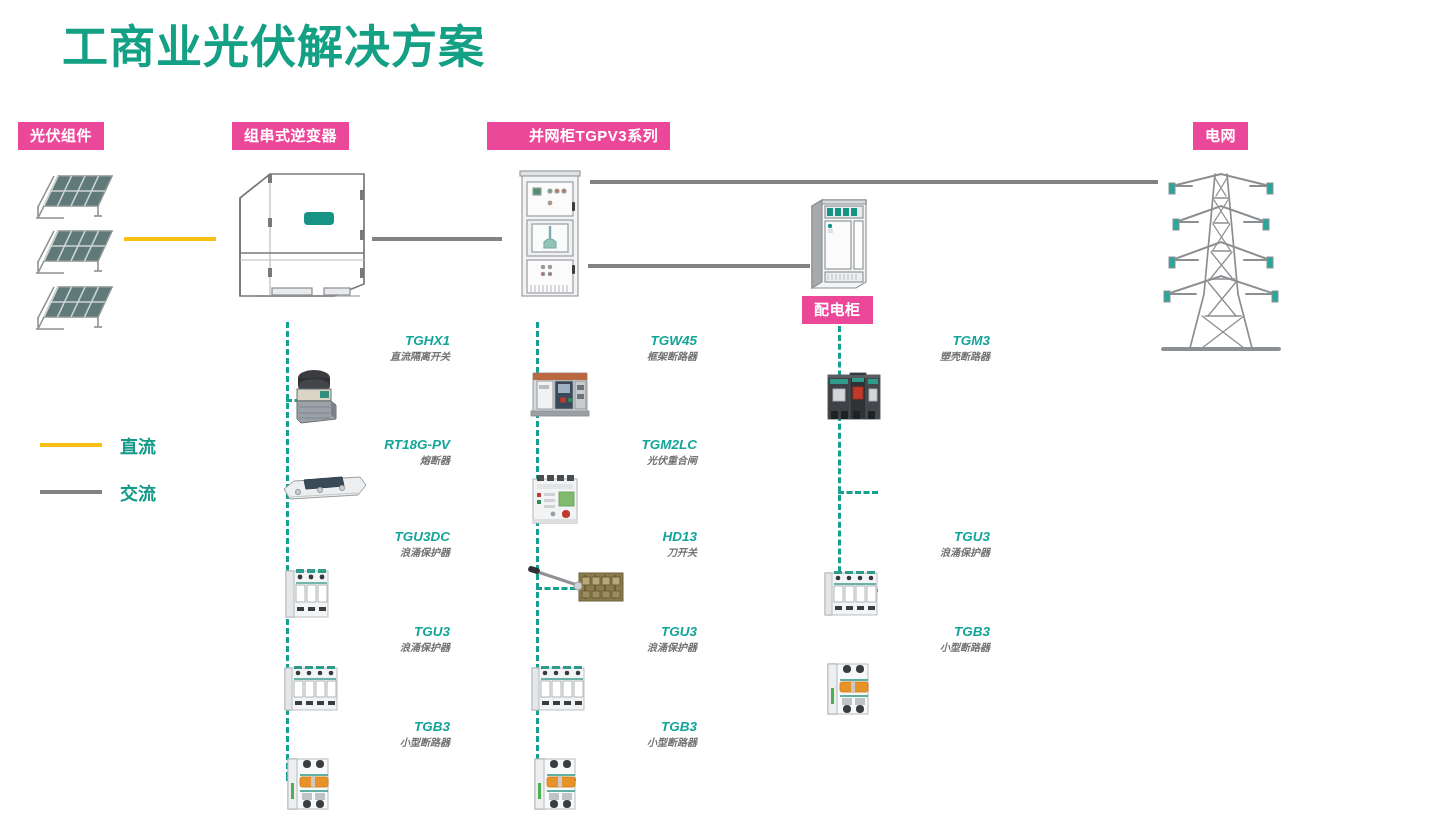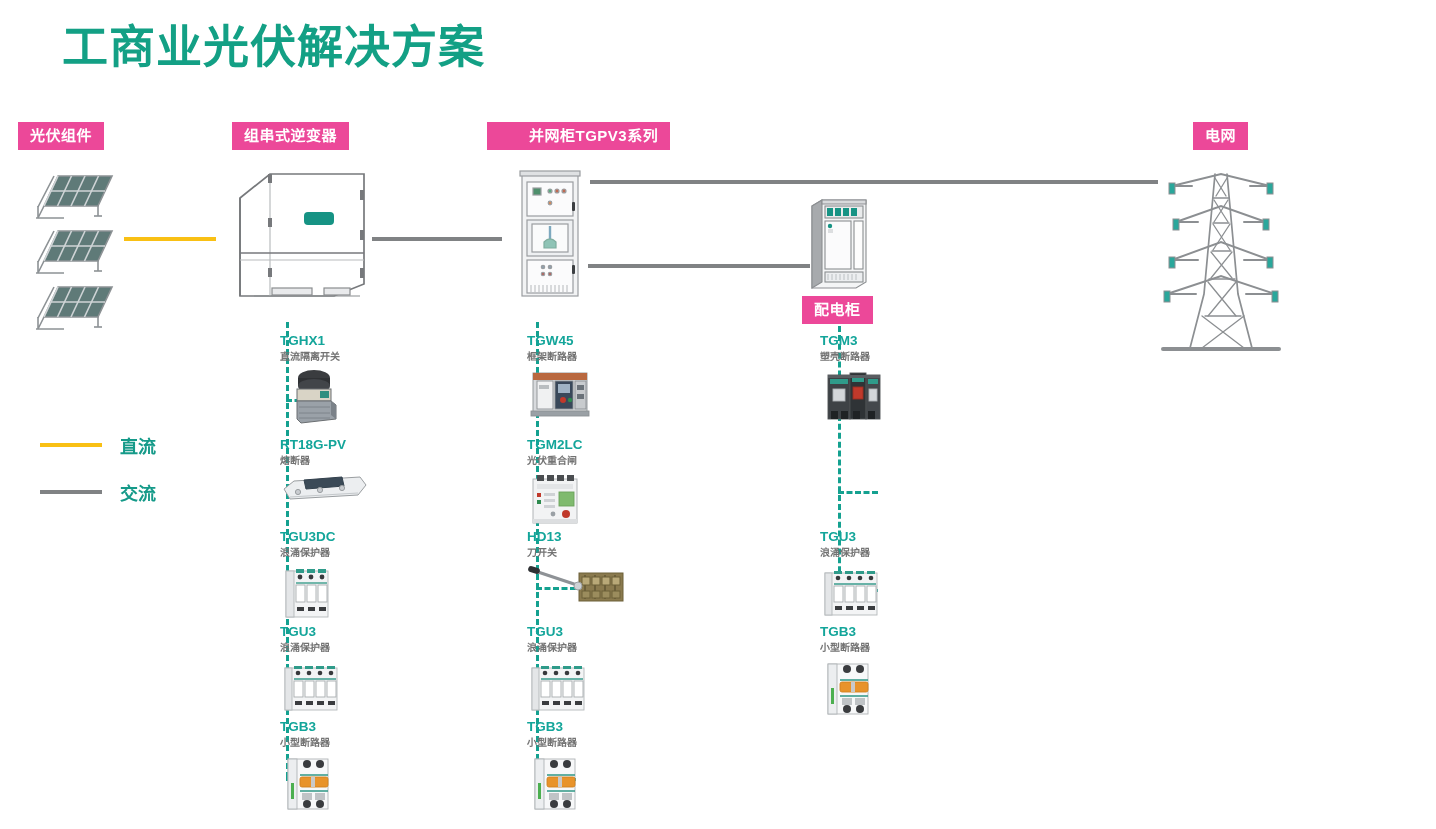--- a/index.html
+++ b/index.html
@@ -42,21 +42,21 @@
 
   
   .hline{position:absolute;height:4px;background:#808284;}
   .hline-dc{position:absolute;height:4px;background:#f9c014;}
 
   
   .trunk{position:absolute;width:0;border-left:3px dashed #14a190;}
   .branch{position:absolute;height:0;border-top:3px dashed #14a190;}
 
   
-  .product{position:absolute;text-align:left;width:170px;}
+  .product{position:absolute;text-align:right;width:170px;font-style:italic;}
   .product .model{font-size:13.5px;font-weight:bold;color:#13a59a;line-height:1.35;white-space:nowrap;}
   .product .desc{font-size:10px;font-weight:bold;color:#737373;line-height:1.35;white-space:nowrap;}
   .product .pic{margin:3px auto 0 auto;}
 
   
   .pv-array{position:absolute;width:86px;height:56px;}
   .cabinet{position:absolute;}
   .inverter{position:absolute;}
   .tower{position:absolute;}
 

